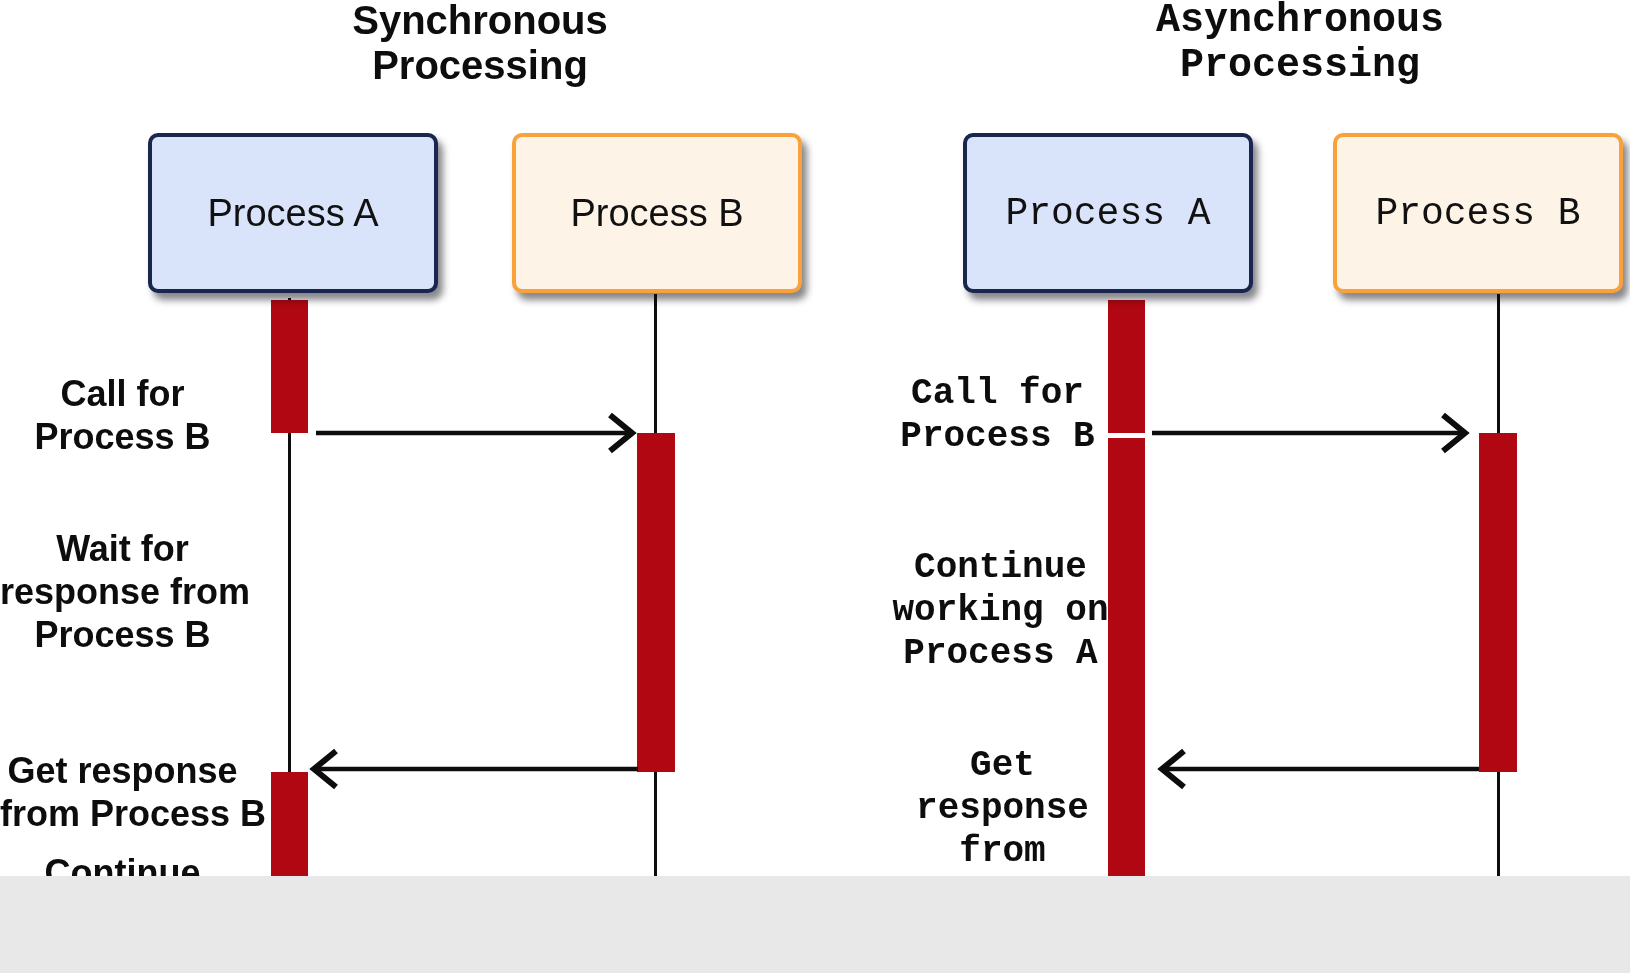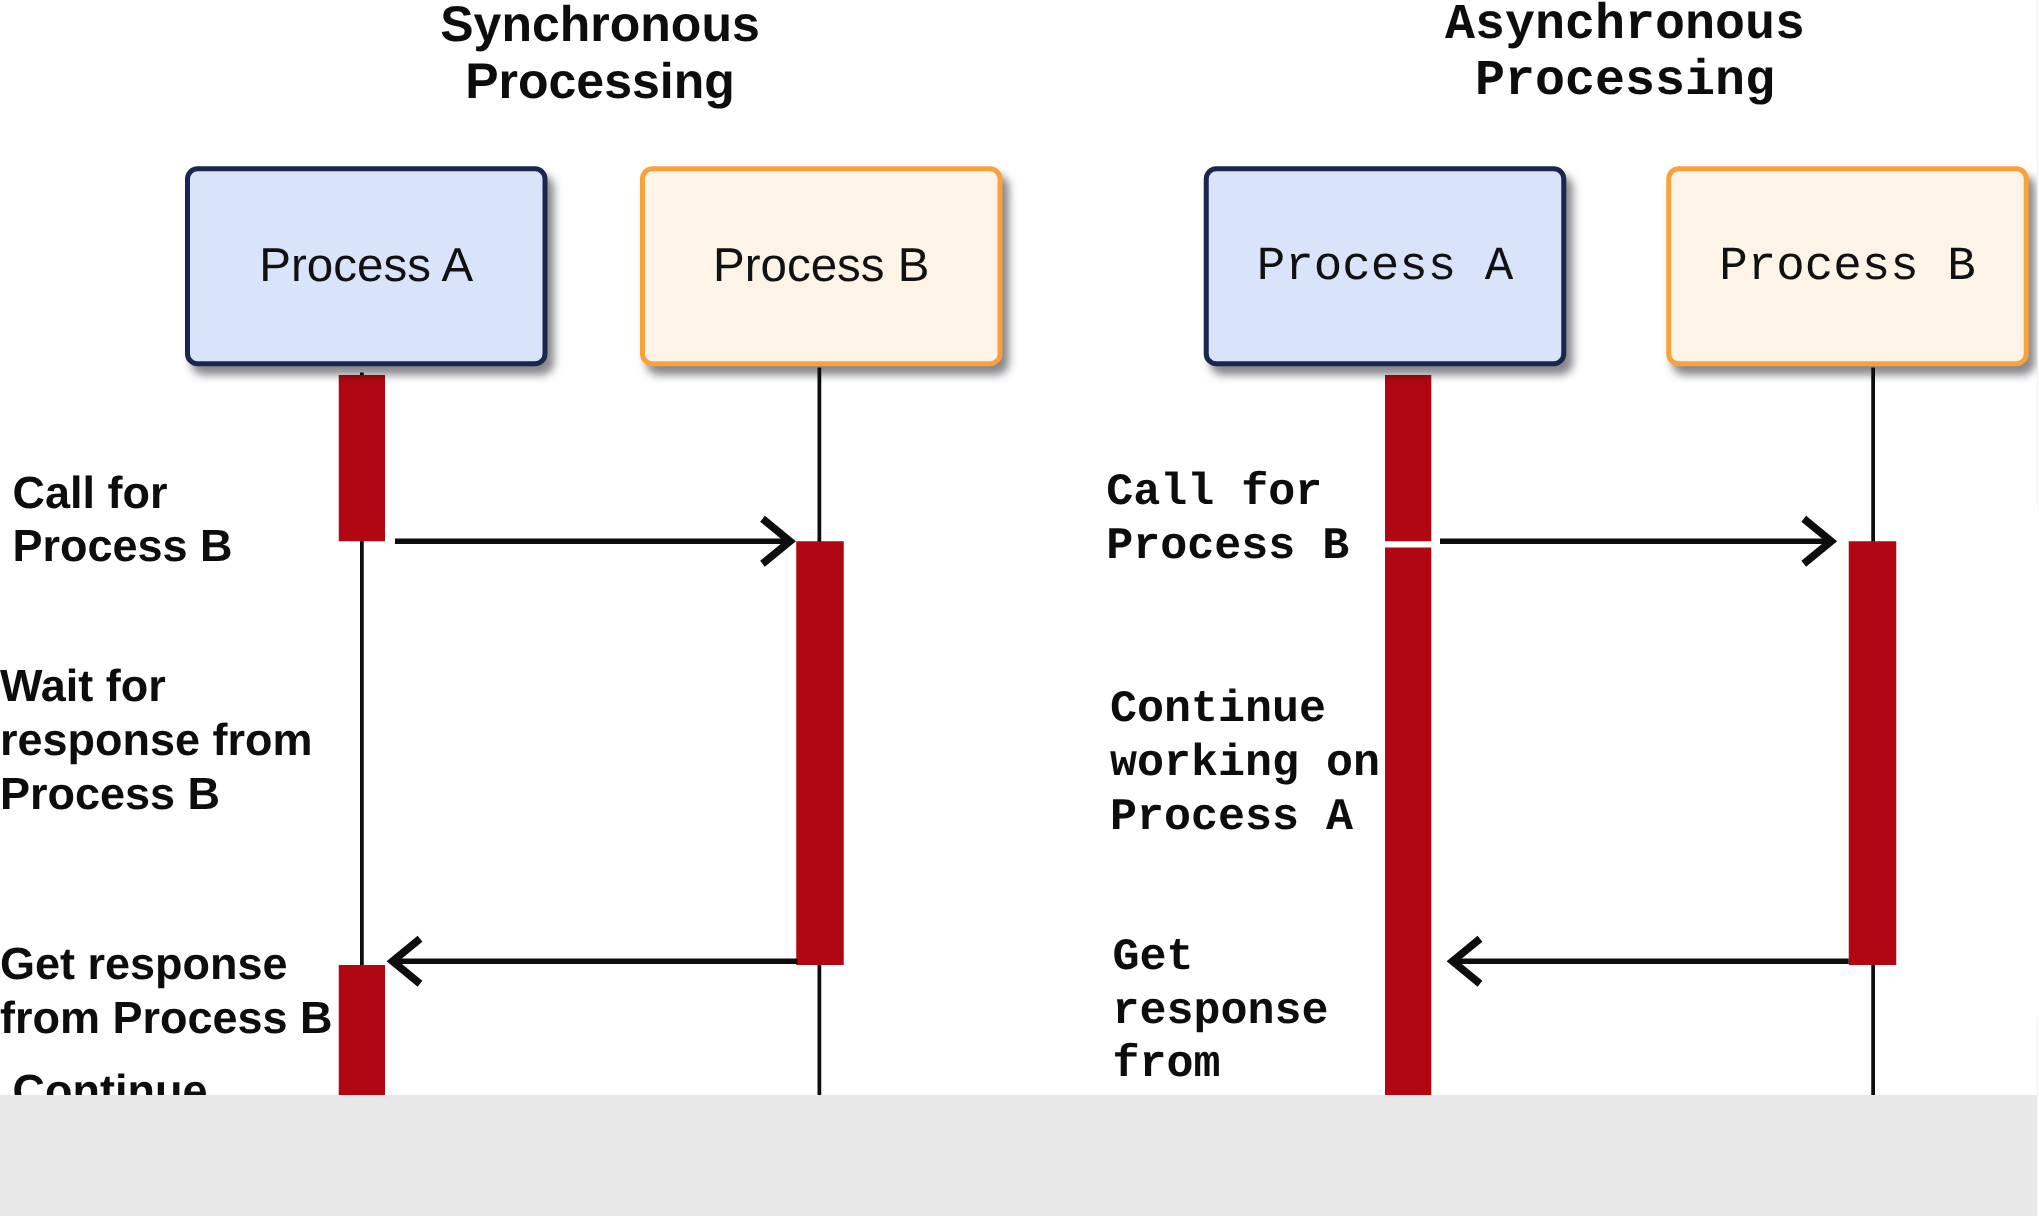--- a/index.html
+++ b/index.html
@@ -23,21 +23,21 @@
     display:flex; align-items:center; justify-content:center;
     font-size:38px; color:#111;
     box-shadow:5px 7px 7px rgba(15,15,25,0.5);
   }
   .pbox.a { background:var(--box_a_fill); border-color:var(--box_a_border); }
   .pbox.b { background:var(--box_b_fill); border-color:var(--box_b_border); }
   .lifeline { width:3px; background:var(--line); }
   .bar { width:37px; background:var(--bar); }
   .note {
     font-size:36px; font-weight:bold; line-height:43px; color:var(--text);
-    text-align:left; white-space:pre; width:225px;
+    text-align:center; white-space:pre; width:225px;
   }
   .arrows { left:0; top:0; pointer-events:none; }
   .arrows line, .arrows polyline { stroke:var(--line); fill:none; }
   .arrows line { stroke-width:4.5; }
   .arrows polyline { stroke-width:6; }
   .logo-text {
     font-size:48px; font-weight:bold; letter-spacing:1px; color:var(--logo);
   }
   .logo-icon svg { display:block; }
   .logo-icon path { fill:var(--logo); }

